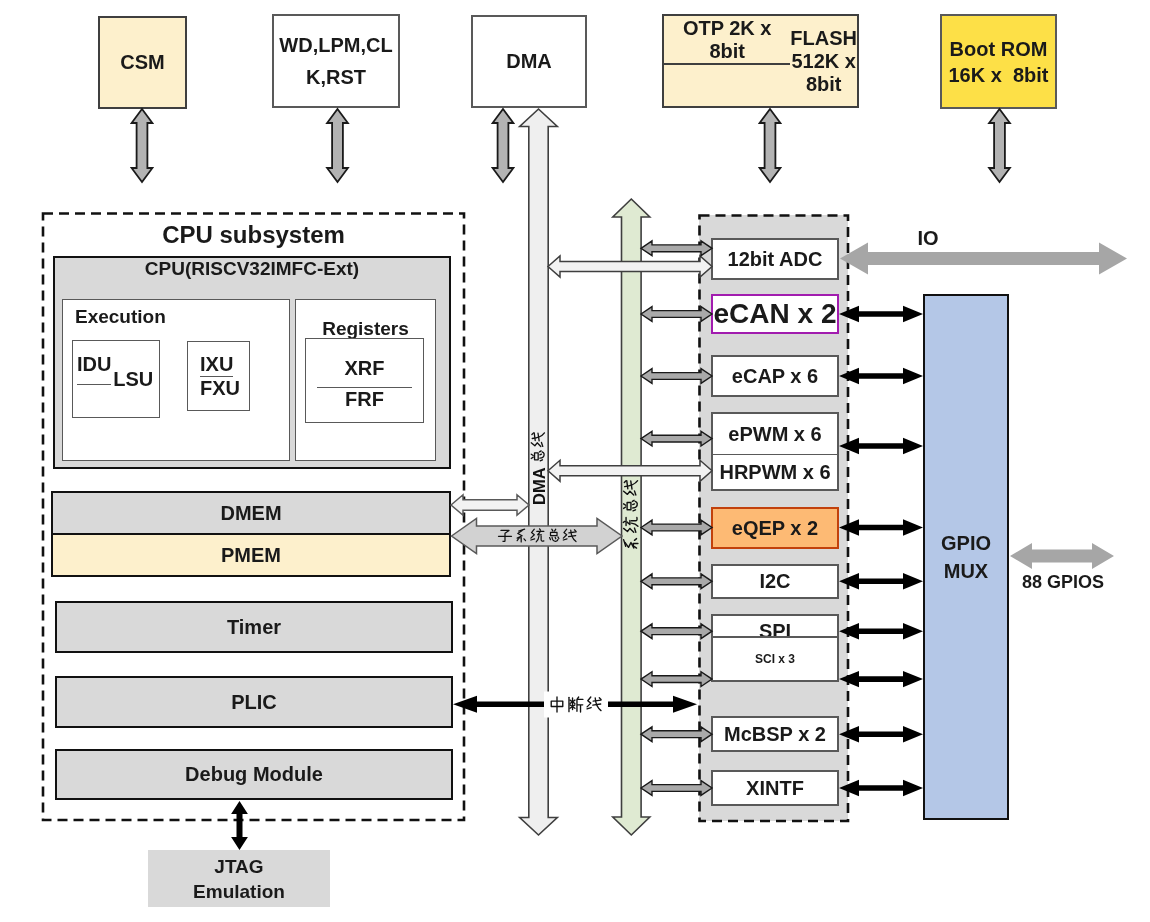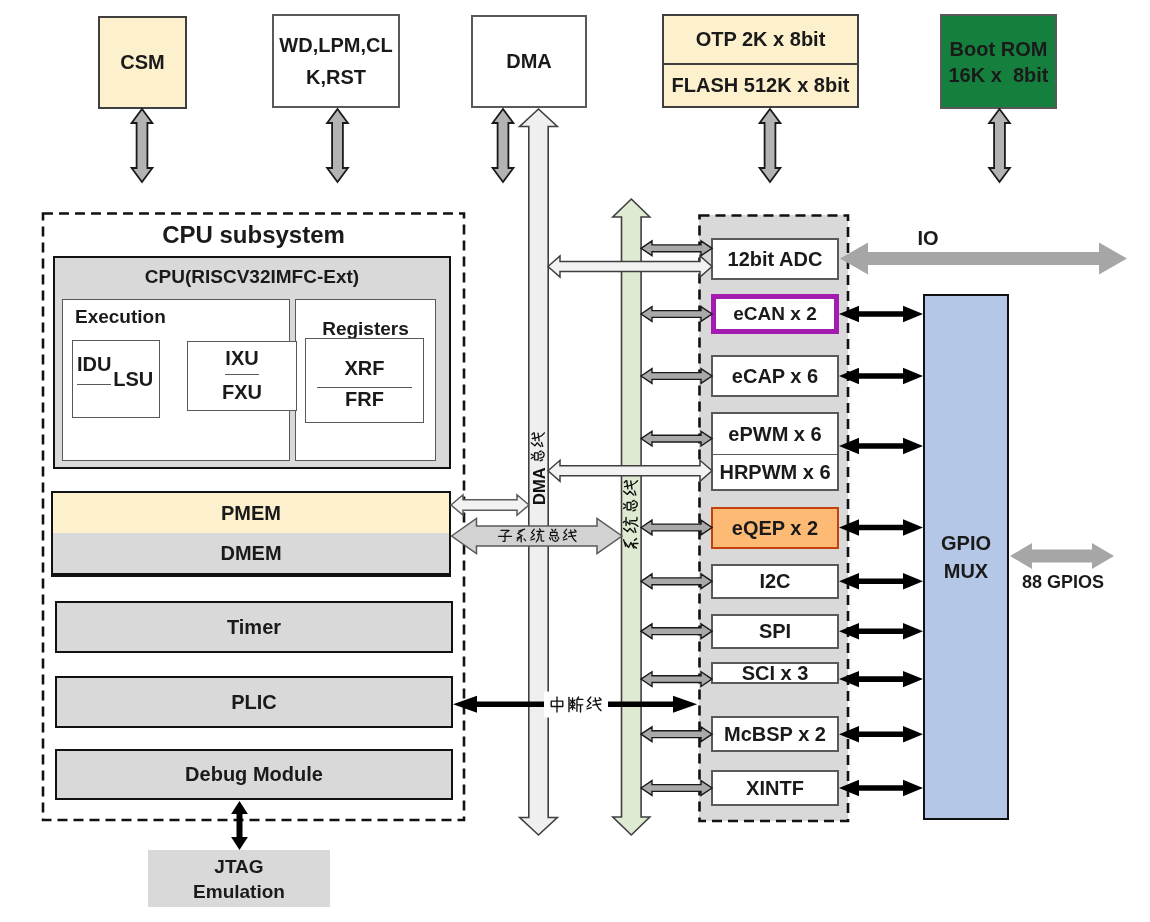--- a/index.html
+++ b/index.html
@@ -2,67 +2,67 @@
 <html><head><meta charset="utf-8">
 <style>
 html,body{margin:0;padding:0}
 body{width:1150px;height:922px;position:relative;background:#fff;font-family:"Liberation Sans",sans-serif;font-weight:bold;color:#1a1a1a;overflow:hidden}
 .b{position:absolute;box-sizing:border-box;display:flex;align-items:center;justify-content:center;text-align:center}
 </style></head>
 <body>
 <div class="b" style="left:98px;top:16px;width:89px;height:93px;background:#fdf0cc;border:2px solid #3f3f3f;font-size:20px">CSM</div>
 <div class="b" style="left:272px;top:14px;width:128px;height:94px;background:#fff;border:2px solid #595959;font-size:20px;line-height:32px">WD,LPM,CL<br>K,RST</div>
 <div class="b" style="left:471px;top:15px;width:116px;height:93px;background:#fff;border:2px solid #595959;font-size:20px">DMA</div>
-<div class="b" style="left:662px;top:14px;width:197px;height:94px;background:#fdf0cc;border:2px solid #3f3f3f;font-size:20px;flex-direction:column;padding:0;align-items:stretch">
+<div class="b" style="left:662px;top:14px;width:197px;height:94px;background:#fdf0cc;border:2px solid #3f3f3f;font-size:20px;flex-direction:row;padding:0;align-items:stretch">
     <div style="height:47px;border-bottom:2px solid #3f3f3f;display:flex;align-items:center;justify-content:center">OTP 2K x 8bit</div>
     <div style="flex:1;display:flex;align-items:center;justify-content:center">FLASH 512K x 8bit</div>
   </div>
-<div class="b" style="left:940px;top:14px;width:117px;height:95px;background:#15803d;border:2px solid #595959;font-size:20px;line-height:26px">Boot ROM<br>16K x&nbsp; 8bit</div>
+<div class="b" style="left:940px;top:14px;width:117px;height:95px;background:#fde047;border:2px solid #595959;font-size:20px;line-height:26px">Boot ROM<br>16K x&nbsp; 8bit</div>
 <div class="b" style="left:43px;top:220px;width:421px;height:30px;font-size:24px">CPU subsystem</div>
 <div class="b" style="left:53px;top:256px;width:398px;height:213px;background:#d9d9d9;border:2.5px solid #111;padding:0;align-items:flex-start;justify-content:center">
-    <div style="font-size:19px;margin-top:8px">CPU(RISCV32IMFC-Ext)</div>
+    <div style="font-size:19px;margin-top:0">CPU(RISCV32IMFC-Ext)</div>
   </div>
 <div class="b" style="left:62px;top:299px;width:228px;height:162px;background:#fff;border:1.5px solid #595959;align-items:flex-start;justify-content:flex-start">
     <div style="font-size:19px;margin:6px 0 0 12px">Execution</div>
   </div>
 <div class="b" style="left:295px;top:299px;width:141px;height:162px;background:#fff;border:1.5px solid #595959;align-items:flex-start;justify-content:center">
     <div style="font-size:19px;margin-top:18px">Registers</div>
   </div>
 <div class="b" style="left:72px;top:340px;width:88px;height:78px;background:#fff;border:1.5px solid #595959;padding:4px;flex-direction:row;align-items:stretch;font-size:20px">
     <div style="height:39px;border-bottom:1.5px solid #595959;display:flex;align-items:center;justify-content:center">IDU</div>
     <div style="flex:1;display:flex;align-items:center;justify-content:center">LSU</div>
   </div>
-<div class="b" style="left:187px;top:341px;width:110px;height:70px;background:#fff;border:1.5px solid #595959;padding:0;flex-direction:column;align-items:center;font-size:20px">
+<div class="b" style="left:187px;top:341px;width:63px;height:70px;background:#fff;border:1.5px solid #595959;padding:12px;flex-direction:column;align-items:flex-start;font-size:20px">
     <div style="height:32px;border-bottom:1.5px solid #595959;display:flex;align-items:center;justify-content:center">IXU</div>
     <div style="flex:1;display:flex;align-items:center;justify-content:center">FXU</div>
   </div>
 <div class="b" style="left:305px;top:338px;width:119px;height:85px;background:#fff;border:1.5px solid #595959;padding:11px;flex-direction:column;align-items:stretch;font-size:20px">
     <div style="height:43px;border-bottom:1.5px solid #595959;display:flex;align-items:center;justify-content:center">XRF</div>
     <div style="flex:1;display:flex;align-items:center;justify-content:center">FRF</div>
   </div>
 <div class="b" style="left:51px;top:491px;width:400px;height:86px;border:2.5px solid #111;padding:0;flex-direction:column;align-items:stretch;font-size:20px">
+    <div style="height:40px;background:#d9d9d9;border-bottom:2px solid #111;display:flex;align-items:center;justify-content:center">DMEM</div>
     <div style="flex:1;background:#fdf0cc;display:flex;align-items:center;justify-content:center">PMEM</div>
-    <div style="height:40px;background:#d9d9d9;border-bottom:2px solid #111;display:flex;align-items:center;justify-content:center">DMEM</div>
   </div>
 <div class="b" style="left:55px;top:601px;width:398px;height:52px;background:#d9d9d9;border:2.5px solid #111;font-size:20px">Timer</div>
 <div class="b" style="left:55px;top:676px;width:398px;height:52px;background:#d9d9d9;border:2.5px solid #111;font-size:20px">PLIC</div>
 <div class="b" style="left:55px;top:749px;width:398px;height:51px;background:#d9d9d9;border:2.5px solid #111;font-size:20px">Debug Module</div>
 <div class="b" style="left:148px;top:850px;width:182px;height:57px;background:#d9d9d9;font-size:19px;line-height:25px">JTAG<br>Emulation</div>
 <div class="b" style="left:699px;top:215px;width:149px;height:606px;background:#d9d9d9"></div>
 <div class="b" style="left:711px;top:238px;width:128px;height:42px;background:#fff;border:2px solid #595959;font-size:20px">12bit ADC</div>
-<div class="b" style="left:711px;top:294px;width:128px;height:40px;background:#fff;border:5px solid #a21caf;font-size:19px">eCAN x 2</div>
+<div class="b" style="left:711px;top:294px;width:128px;height:40px;background:#fff;border:2px solid #a21caf;font-size:28px">eCAN x 2</div>
 <div class="b" style="left:711px;top:355px;width:128px;height:42px;background:#fff;border:2px solid #595959;font-size:20px">eCAP x 6</div>
 <div class="b" style="left:711px;top:412px;width:128px;height:79px;background:#fff;border:2px solid #595959;padding:0;flex-direction:column;align-items:stretch;font-size:20px">
     <div style="height:40px;border-bottom:1.5px solid #595959;display:flex;align-items:center;justify-content:center">ePWM x 6</div>
     <div style="flex:1;display:flex;align-items:center;justify-content:center">HRPWM x 6</div>
   </div>
 <div class="b" style="left:711px;top:507px;width:128px;height:42px;background:#fdba74;border:2px solid #c2410c;font-size:20px">eQEP x 2</div>
 <div class="b" style="left:711px;top:564px;width:128px;height:35px;background:#fff;border:2px solid #595959;font-size:20px">I2C</div>
 <div class="b" style="left:711px;top:614px;width:128px;height:35px;background:#fff;border:2px solid #595959;font-size:20px">SPI</div>
-<div class="b" style="left:711px;top:662px;width:128px;height:22px;background:#fff;border:2px solid #595959;font-size:20px">SCI x 3</div>
+<div class="b" style="left:711px;top:636px;width:128px;height:46px;background:#fff;border:2px solid #595959;font-size:12px">SCI x 3</div>
 <div class="b" style="left:711px;top:716px;width:128px;height:36px;background:#fff;border:2px solid #595959;font-size:20px">McBSP x 2</div>
 <div class="b" style="left:711px;top:770px;width:128px;height:36px;background:#fff;border:2px solid #595959;font-size:20px">XINTF</div>
 <div class="b" style="left:923px;top:294px;width:86px;height:526px;background:#b4c7e7;border:2px solid #111;font-size:20px;line-height:28px">GPIO<br>MUX</div>
 <div class="b" style="left:868px;top:225px;width:120px;height:26px;font-size:20px">IO</div>
 <div class="b" style="left:1003px;top:570px;width:120px;height:24px;font-size:18px">88 GPIOS</div>
 <svg width="1150" height="922" viewBox="0 0 1150 922" style="position:absolute;left:0;top:0">
 <defs>
 <g id="gzhong" fill="none">
         <path d="M16 30 H84 V62 H16 Z"></path>
         <path d="M50 6 V94"></path>

